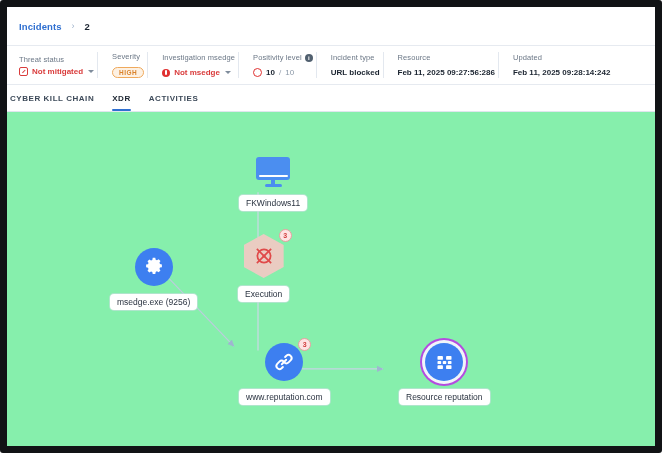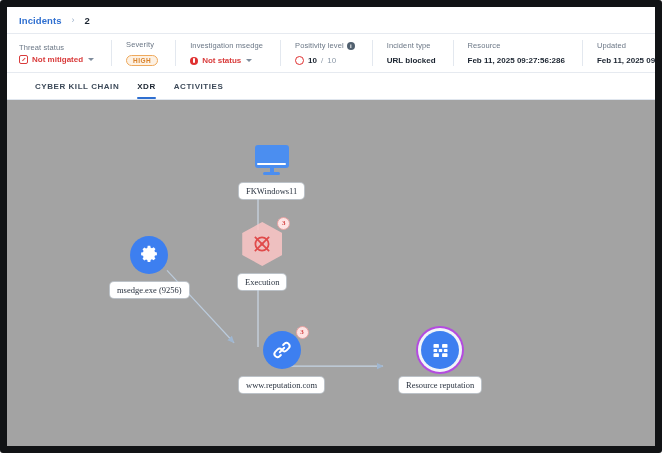--- a/index.html
+++ b/index.html
@@ -21,21 +21,21 @@
     position: absolute;
     left: 0; top: 0; right: 0; bottom: 0;
     background: #ffffff;
     display: flex;
     flex-direction: column;
     overflow: hidden;
   }
 
   
   .breadcrumb {
-    height: 27px;
+    height: 39px;
     display: flex;
     align-items: center;
     padding-left: 12px;
     gap: 10px;
     border-bottom: 1px solid #e6eaf0;
     background: #fff;
   }
   .crumb-link {
     color: #2f6fd0;
     font-size: 9.5px;
@@ -61,21 +61,21 @@
     align-items: stretch;
     background: #fff;
     border-bottom: 1px solid #e6eaf0;
     padding-left: 12px;
   }
   .sfield {
     display: flex;
     flex-direction: column;
     justify-content: center;
     gap: 3px;
-    padding-right: 18px;
+    padding-right: 4px;
     position: relative;
   }
   .sfield.div::after {
     content: "";
     position: absolute;
     right: 0; top: 6px; bottom: 6px;
     width: 1px;
     background: #e3e8ef;
   }
   .sfield + .sfield { padding-left: 14px; gap: 6px; }
@@ -170,21 +170,21 @@
     letter-spacing: .45px;
   }
   .pos-total { color: #8b98a7; font-weight: normal; }
   .pos-num { color: #1b2430; font-weight: bold; }
 
   
   .tabs {
     height: 27px;
     display: flex;
     align-items: stretch;
-    padding-left: 28px;
+    padding-left: 3px;
     gap: 18px;
     border-bottom: 1px solid #e0e6ee;
     background: #fff;
   }
   .tab {
     display: flex;
     align-items: center;
     font-size: 8px;
     font-weight: bold;
     letter-spacing: .55px;
@@ -199,23 +199,22 @@
     left: 0; right: 0; bottom: 0;
     height: 2px;
     background: #2f6fd0;
     border-radius: 1px;
   }
 
   
   .canvas {
     flex: 1;
     position: relative;
-    background: #a3a3a3;
+    background: #86efac;
     overflow: hidden;
-    font-family: Liberation Serif, serif;
   }
   .canvas svg.edges {
     position: absolute;
     left: 0; top: 0;
     width: 100%; height: 100%;
     pointer-events: none;
   }
 
   .node {
     position: absolute;
@@ -340,21 +339,21 @@
         <div class="slabel">Severity</div>
         <div class="sval">
           <span class="pill-high">HIGH</span>
         </div>
       </div>
 
       <div class="sfield div">
         <div class="slabel">Investigation msedge</div>
         <div class="sval red">
           <span class="icon-dot-red"></span>
-          <span>Not status</span>
+          <span>Not msedge</span>
           <span class="chev"></span>
         </div>
       </div>
 
       <div class="sfield div">
         <div class="slabel">
           <span>Positivity level</span>
           <span class="info-i">i</span>
         </div>
         <div class="sval">

